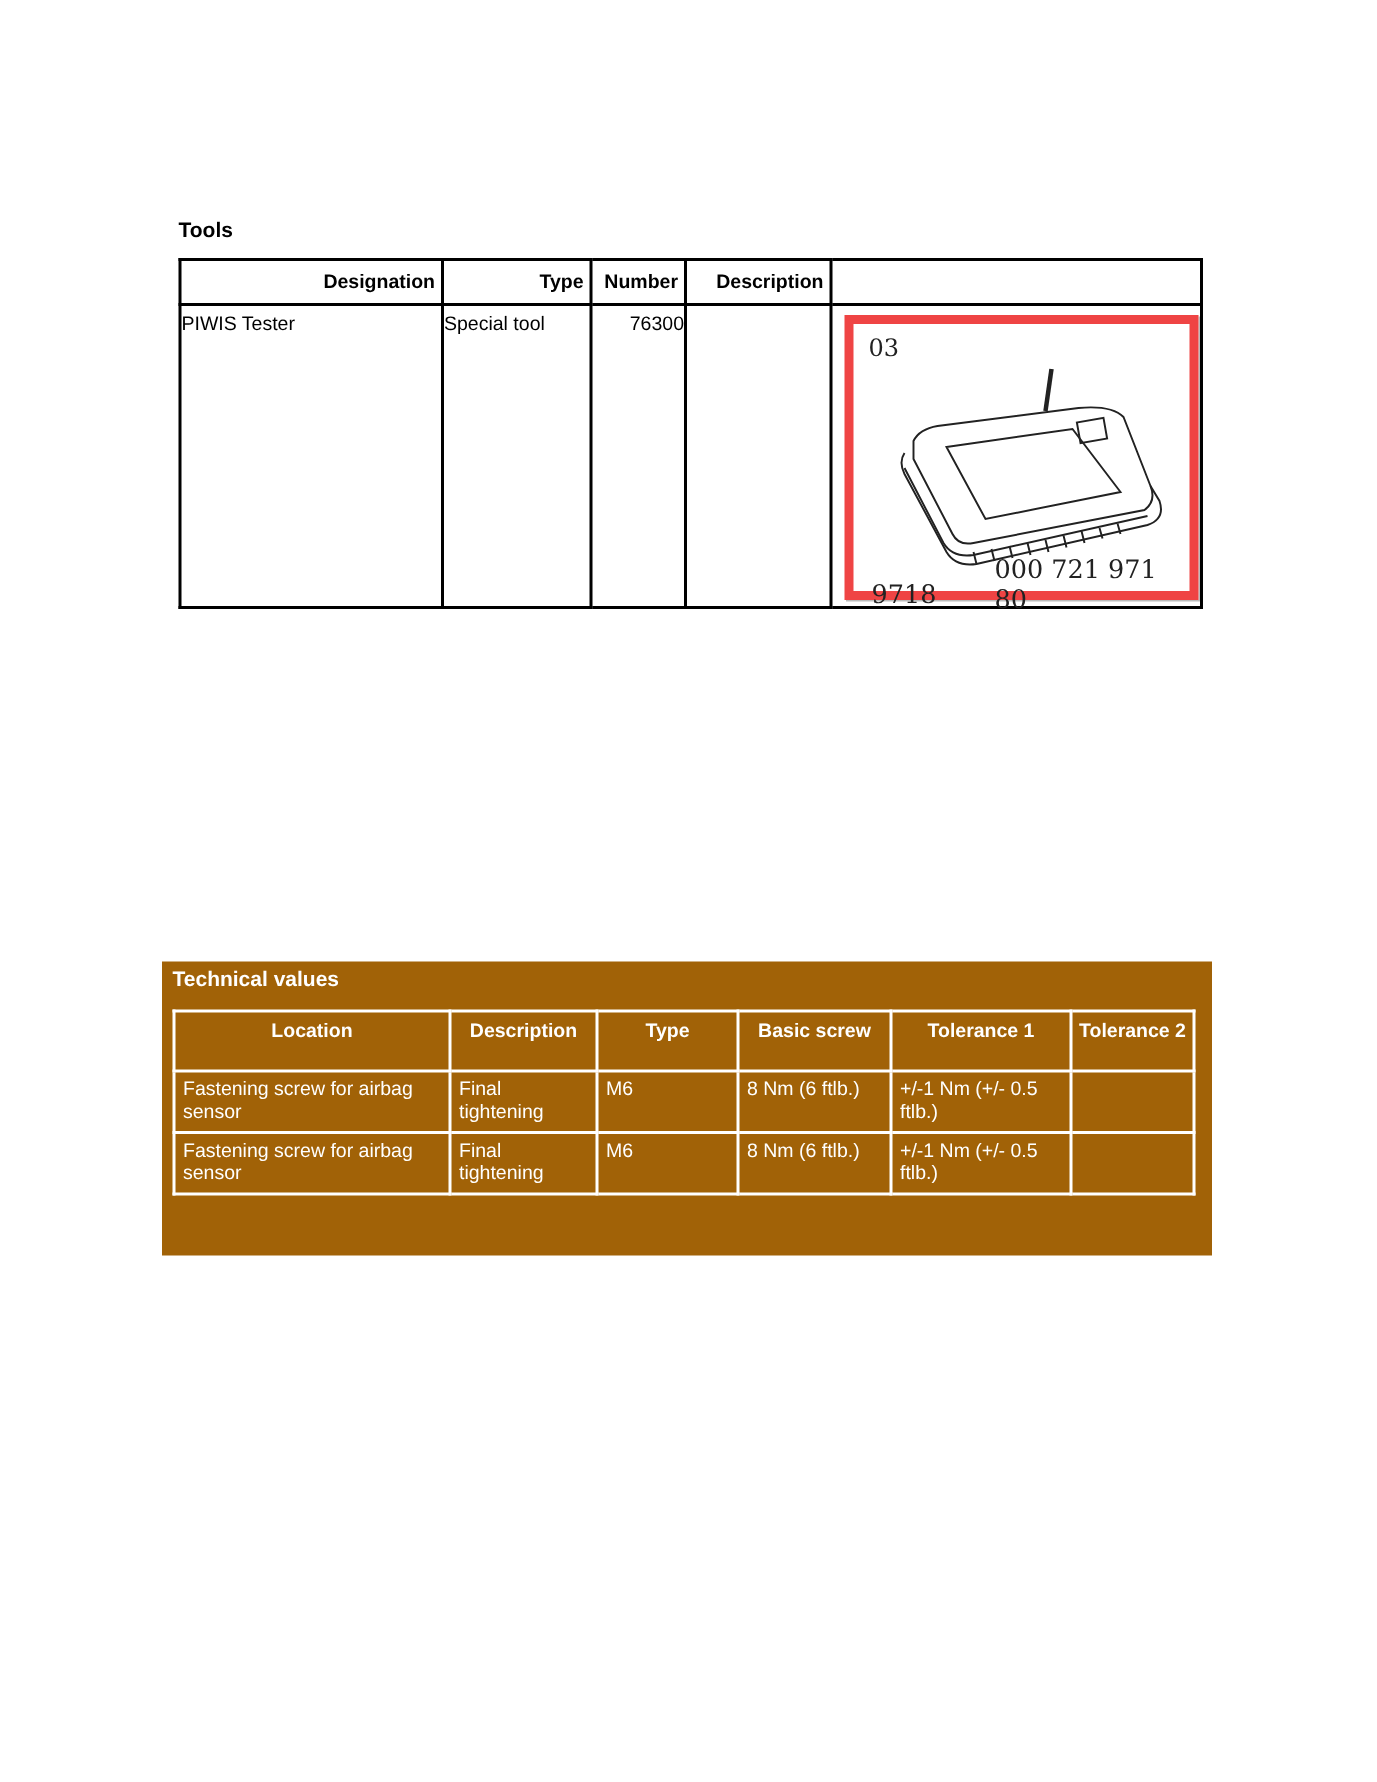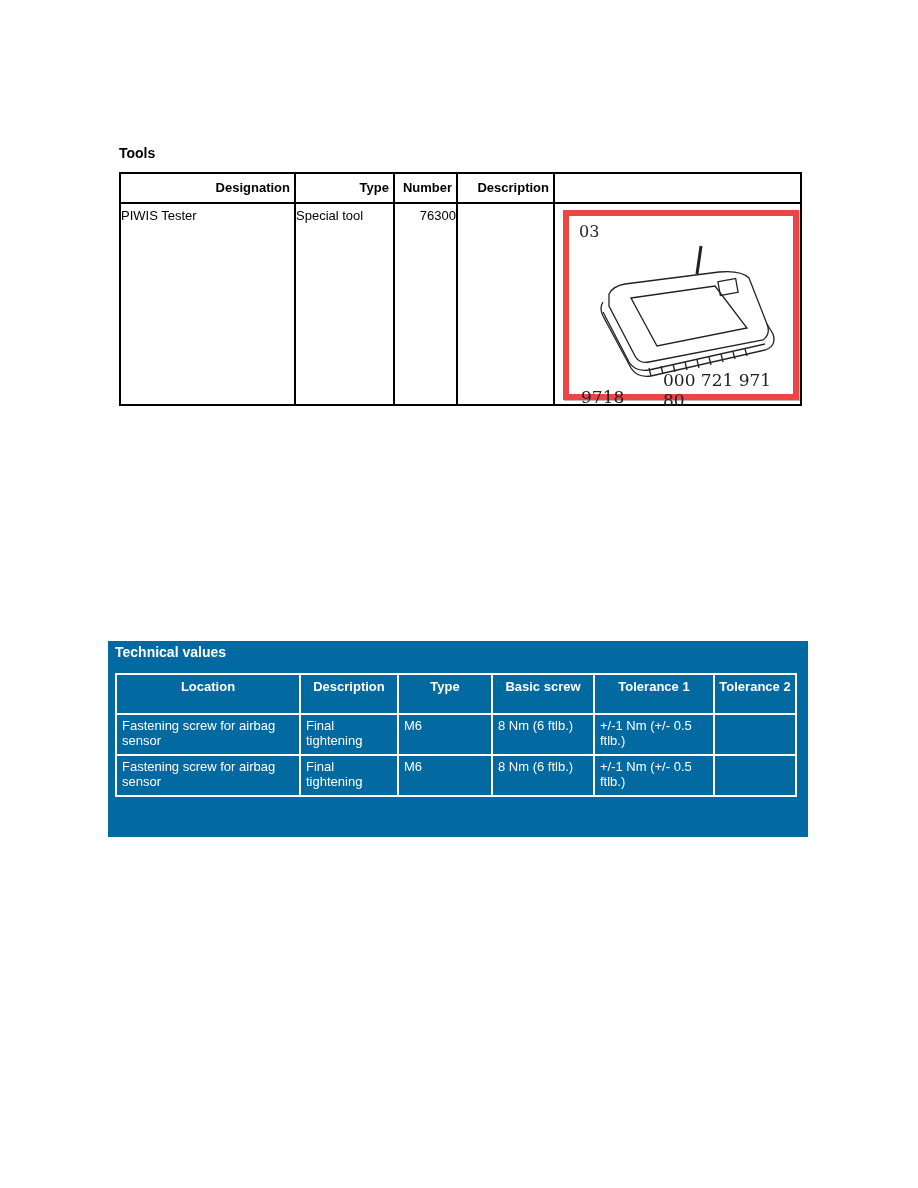--- a/index.html
+++ b/index.html
@@ -12,21 +12,21 @@
   table.tools th { font-weight:bold; text-align:right; height:19px; padding:6px 4px 3px; }
   table.tools td.num { text-align:right; }
   table.tools tr.row1 td { height:182px; }
   table.tools tr.row2 td { height:182px; }
   table.tools td.img-cell { padding:6px 8px 4px 8px; }
 
   .img-frame { border:6px solid #ef4444; width:224px; height:178px; position:relative; background:#fff; box-shadow:1px 1px 0 #bbb; }
   .img-frame svg { position:absolute; left:0; top:0; }
   .tester-label { position:absolute; font-family:"DejaVu Serif", serif; font-size:16px; color:#222; }
 
-  .tech-box { position:absolute; left:108px; top:641px; width:700px; height:196px; background:#0369a1; }
+  .tech-box { position:absolute; left:108px; top:641px; width:700px; height:196px; background:#a16207; }
   .tech-title { position:absolute; left:7px; top:3px; color:#fff; font-weight:bold; font-size:14px; }
   table.tech { position:absolute; left:7px; top:32px; width:680px; border-collapse:collapse; table-layout:fixed; font-size:13px; color:#fff; }
   table.tech th, table.tech td { border:2px solid #fff; vertical-align:top; padding:3px 5px; line-height:15px; }
   table.tech th { font-weight:bold; text-align:center; height:32px; padding:4px 4px 2px; }
   table.tech td { height:33px; }
   table.tech td.r { text-align:left; }
 </style>
 </head>
 <body>
 

